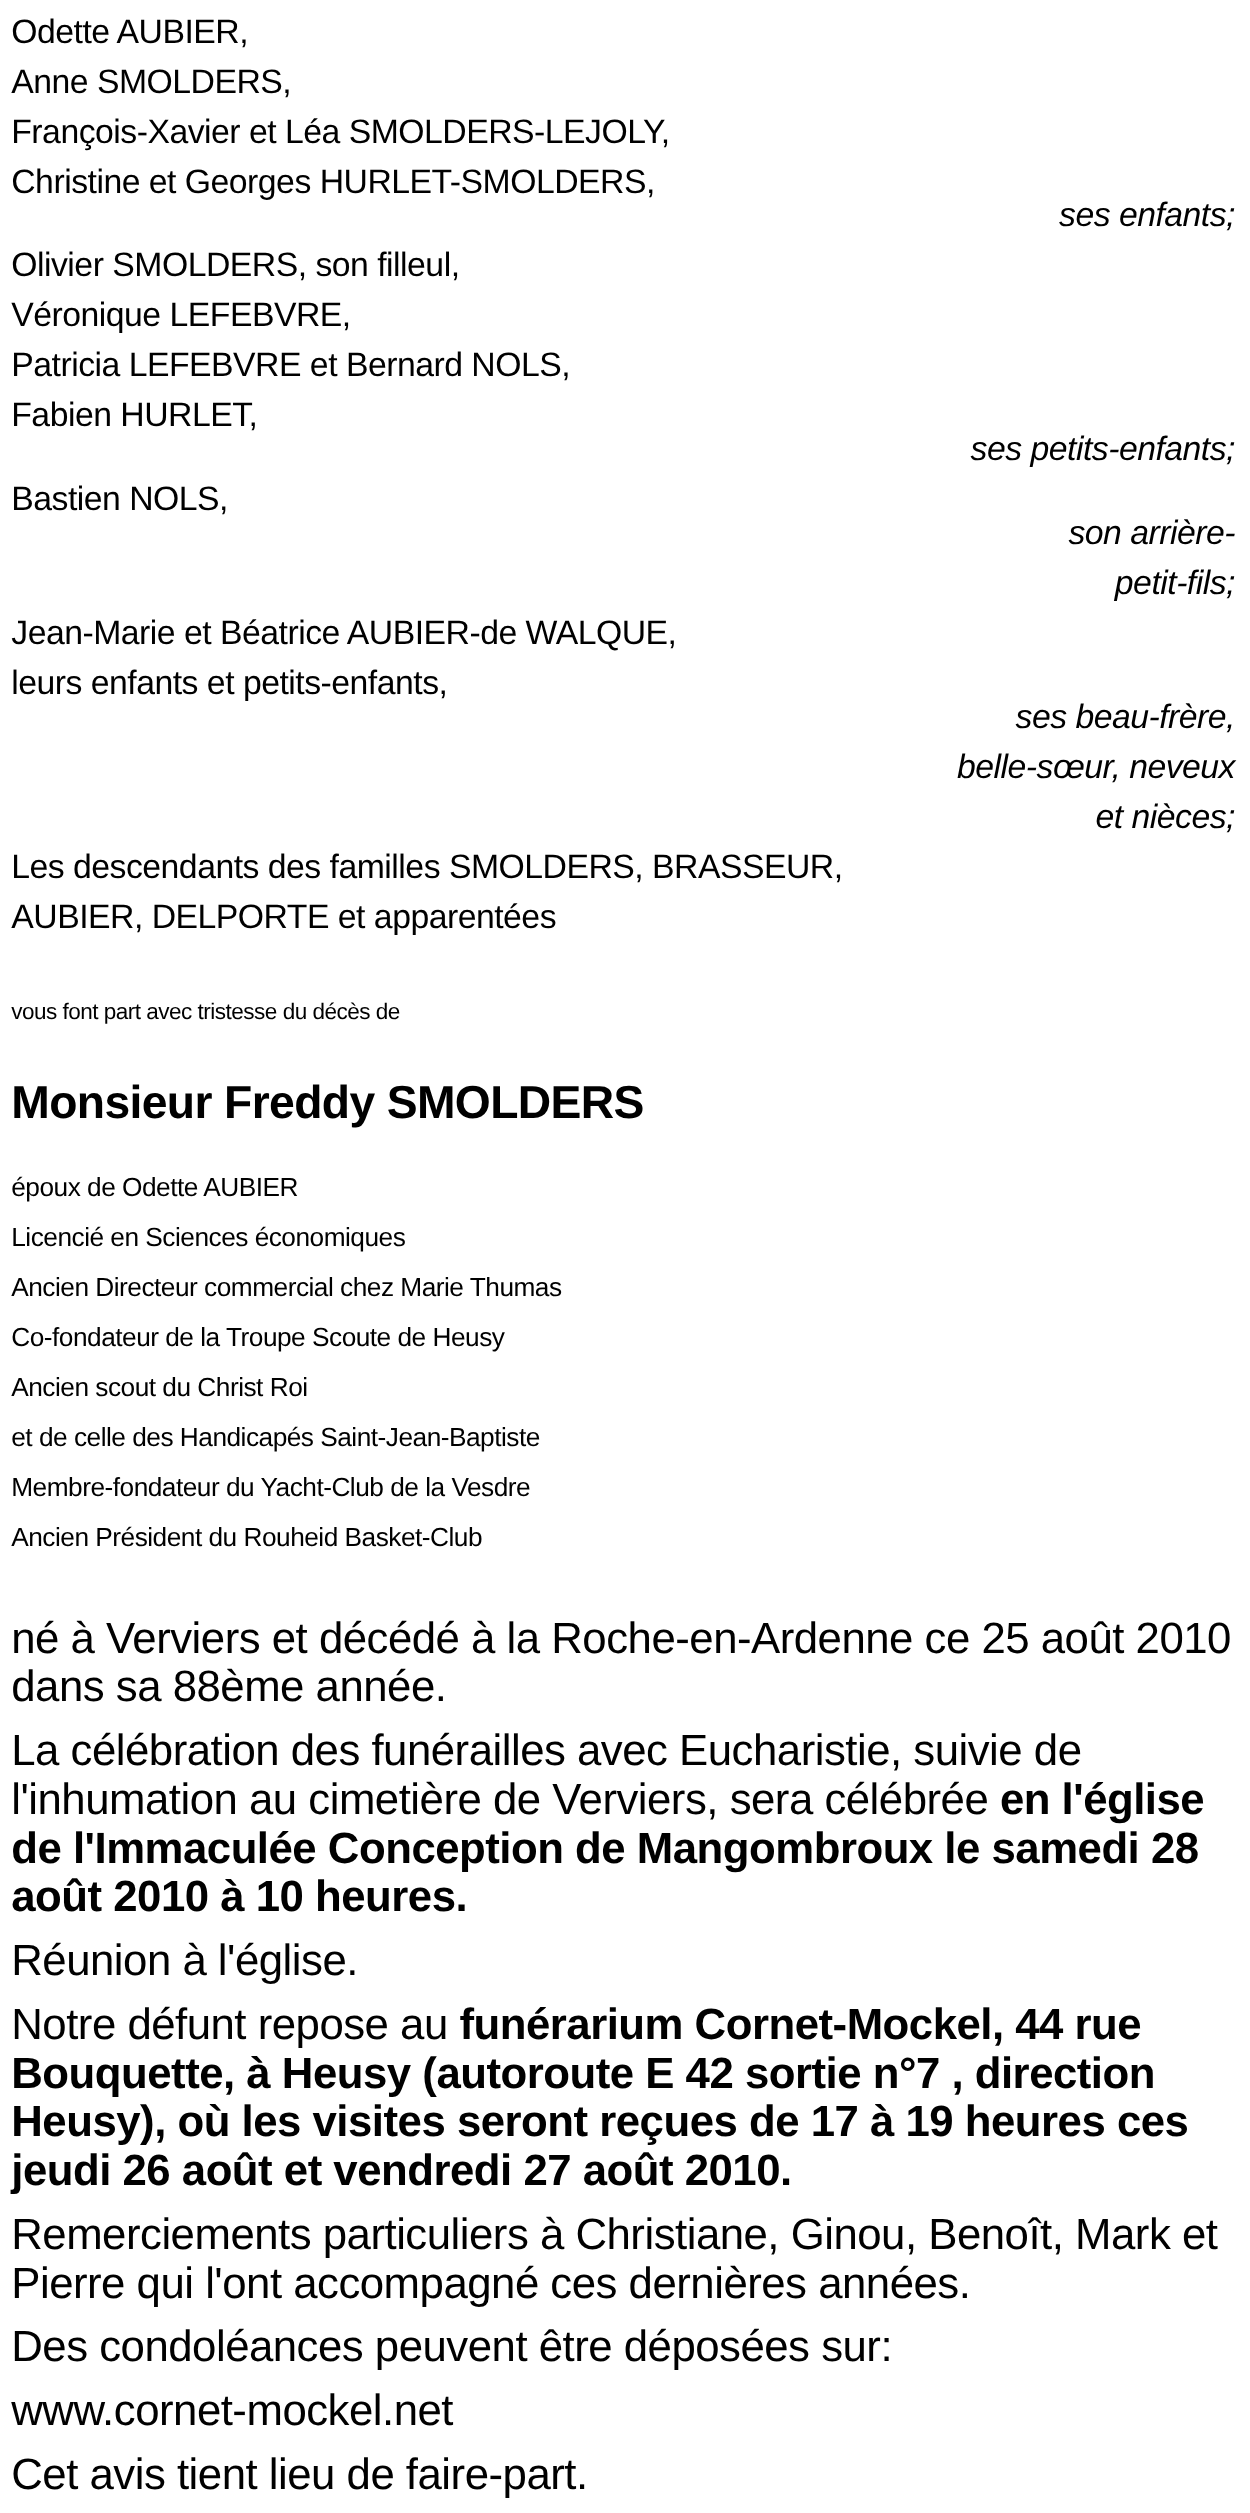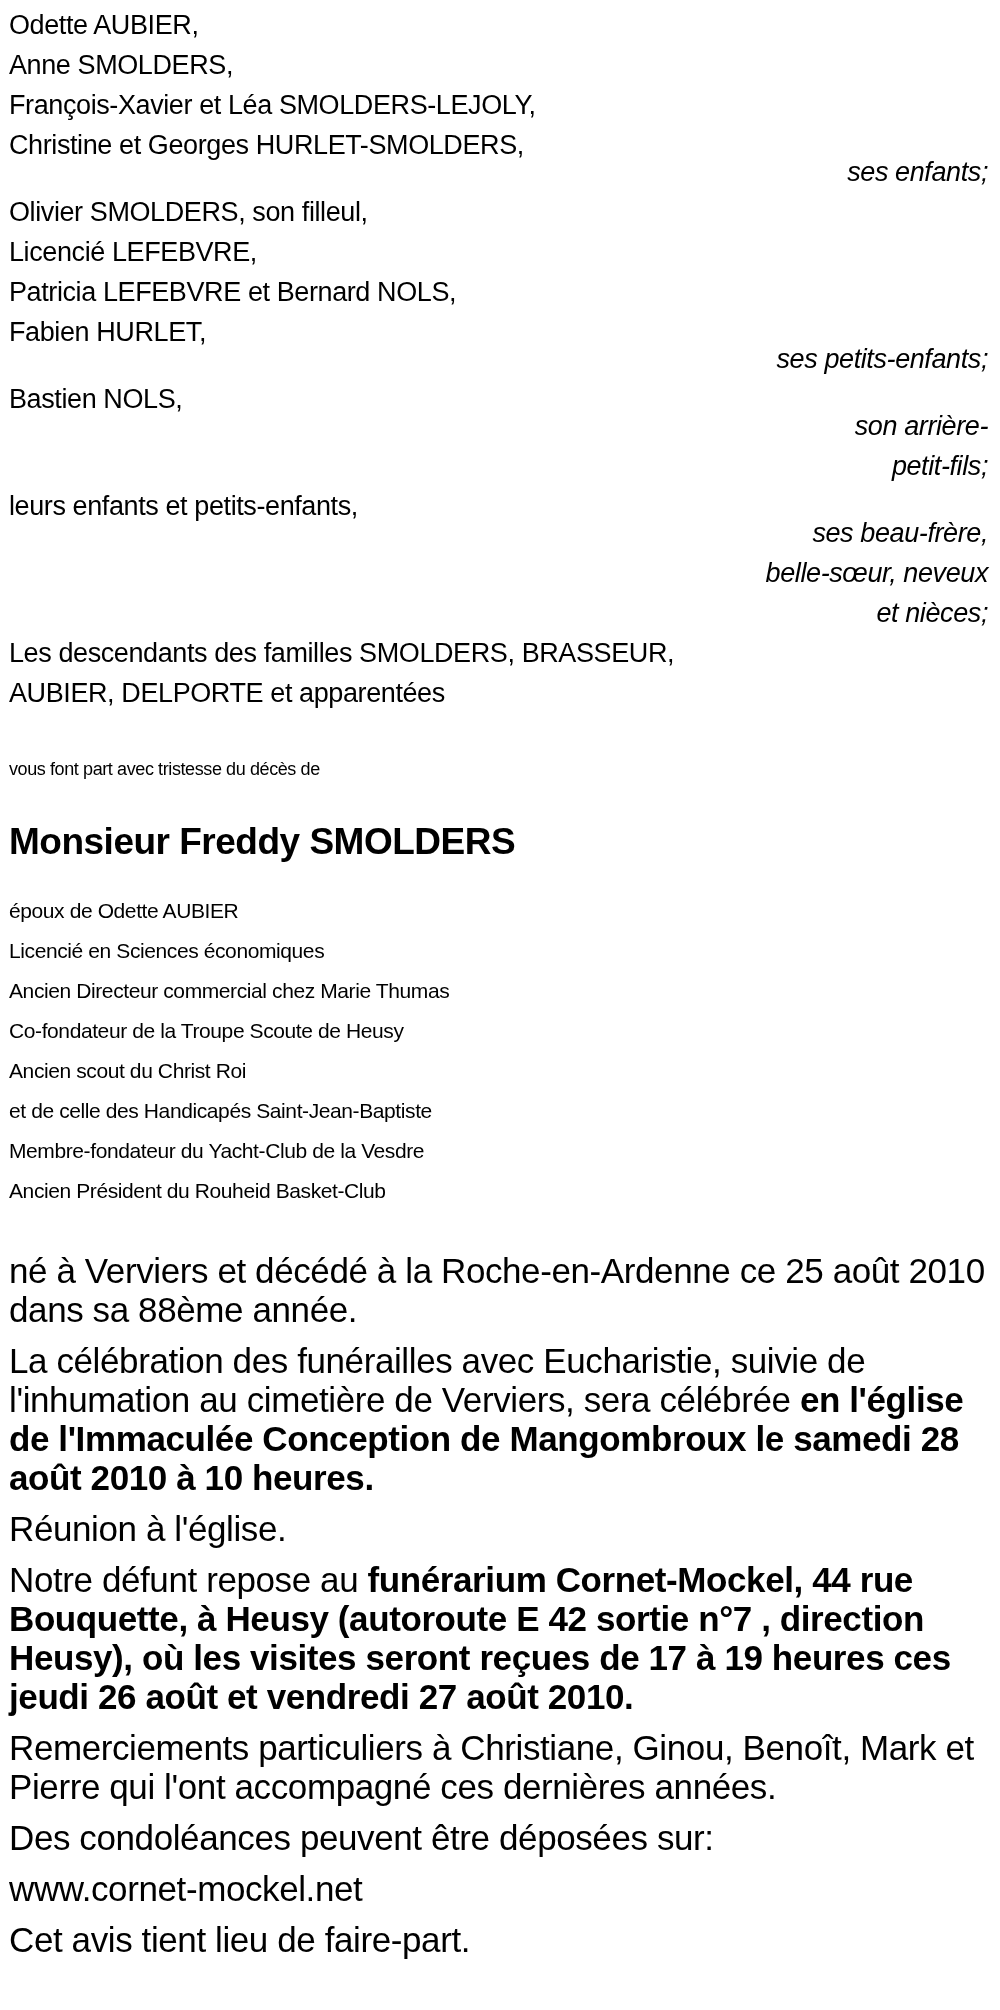--- a/index.html
+++ b/index.html
@@ -73,35 +73,36 @@
       <div class="group">
         <div class="name-line">Anne SMOLDERS,</div>
         <div class="name-line">François-Xavier et Léa SMOLDERS-LEJOLY,</div>
         <div class="name-line">Christine et Georges HURLET-SMOLDERS,</div>
         <div class="relations">
           <div class="relation-line">ses enfants;</div>
         </div>
       </div>
       <div class="group">
         <div class="name-line">Olivier SMOLDERS, son filleul,</div>
-        <div class="name-line">Licencié LEFEBVRE,</div>
+        <div class="name-line">Véronique LEFEBVRE,</div>
         <div class="name-line">Patricia LEFEBVRE et Bernard NOLS,</div>
         <div class="name-line">Fabien HURLET,</div>
         <div class="relations">
           <div class="relation-line">ses petits-enfants;</div>
         </div>
       </div>
       <div class="group">
         <div class="name-line">Bastien NOLS,</div>
         <div class="relations">
           <div class="relation-line">son arrière-</div>
           <div class="relation-line">petit-fils;</div>
         </div>
       </div>
       <div class="group">
+        <div class="name-line">Jean-Marie et Béatrice AUBIER-de WALQUE,</div>
         <div class="name-line">leurs enfants et petits-enfants,</div>
         <div class="relations">
           <div class="relation-line">ses beau-frère,</div>
           <div class="relation-line">belle-sœur, neveux</div>
           <div class="relation-line">et nièces;</div>
         </div>
       </div>
       <div class="group">
         <div class="name-line">Les descendants des familles SMOLDERS, BRASSEUR,</div>
         <div class="name-line">AUBIER, DELPORTE et apparentées</div>

